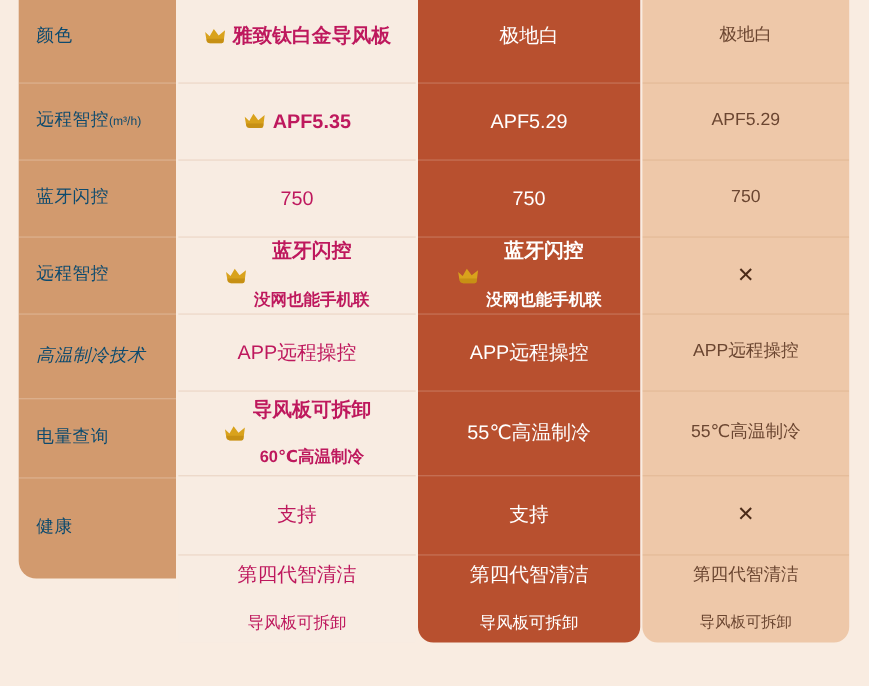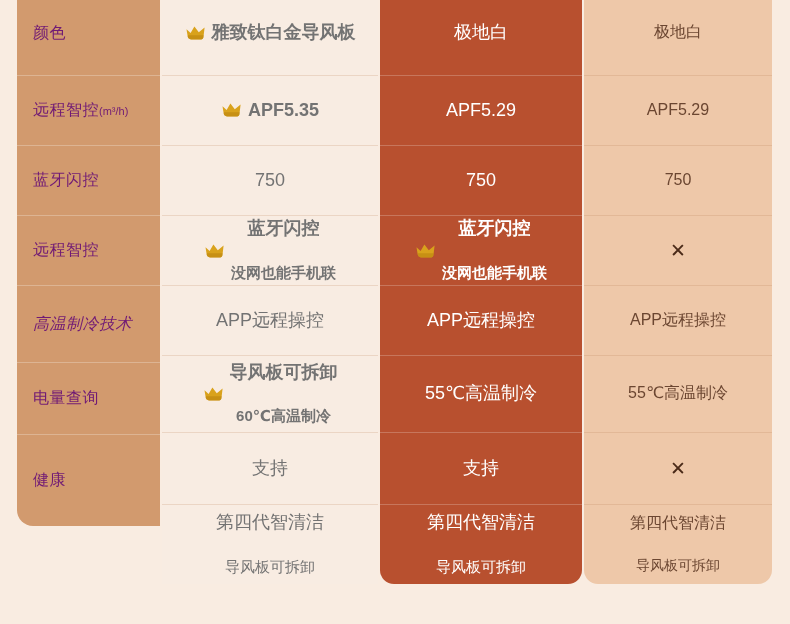--- a/index.html
+++ b/index.html
@@ -73,21 +73,21 @@
   .col-a .cell + .cell::before       { background: rgba(205,160,125,0.30); }
   .col-b .cell + .cell::before       { background: rgba(255,255,255,0.22); }
   .col-c .cell + .cell::before       { background: rgba(200,150,110,0.30); }
 
   
   .col-feature .cell {
     justify-content: flex-start;
     padding-left: 16px;
   }
   .feature-label {
-    color: #701a75;
+    color: #0c4a6e;
     font-size: 16px;
     line-height: 1.25;
     letter-spacing: 0.5px;
     white-space: nowrap;
     text-align: right;
   }
   .feature-label .unit {
     font-size: 11px;
     letter-spacing: 0;
   }
@@ -104,21 +104,21 @@
     text-align: center;
   }
   .val-text {
     display: flex;
     flex-direction: column;
     align-items: center;
     justify-content: center;
     line-height: 1.26;
   }
 
-  .col-a .val-text { color: #737373; }
+  .col-a .val-text { color: #be185d; }
   .col-b .val-text { color: #ffffff; }
   .col-c .val-text { color: #6b4631; }
 
   .line-main { font-size: 18px; white-space: nowrap; }
   .line-sub  { font-size: 15px; white-space: nowrap; margin-top: 24px; }
 
   
   .val.hl .line-main { font-weight: bold; font-size: 18px; }
   .val.hl .line-sub  { font-weight: bold; font-size: 15px; }
 

